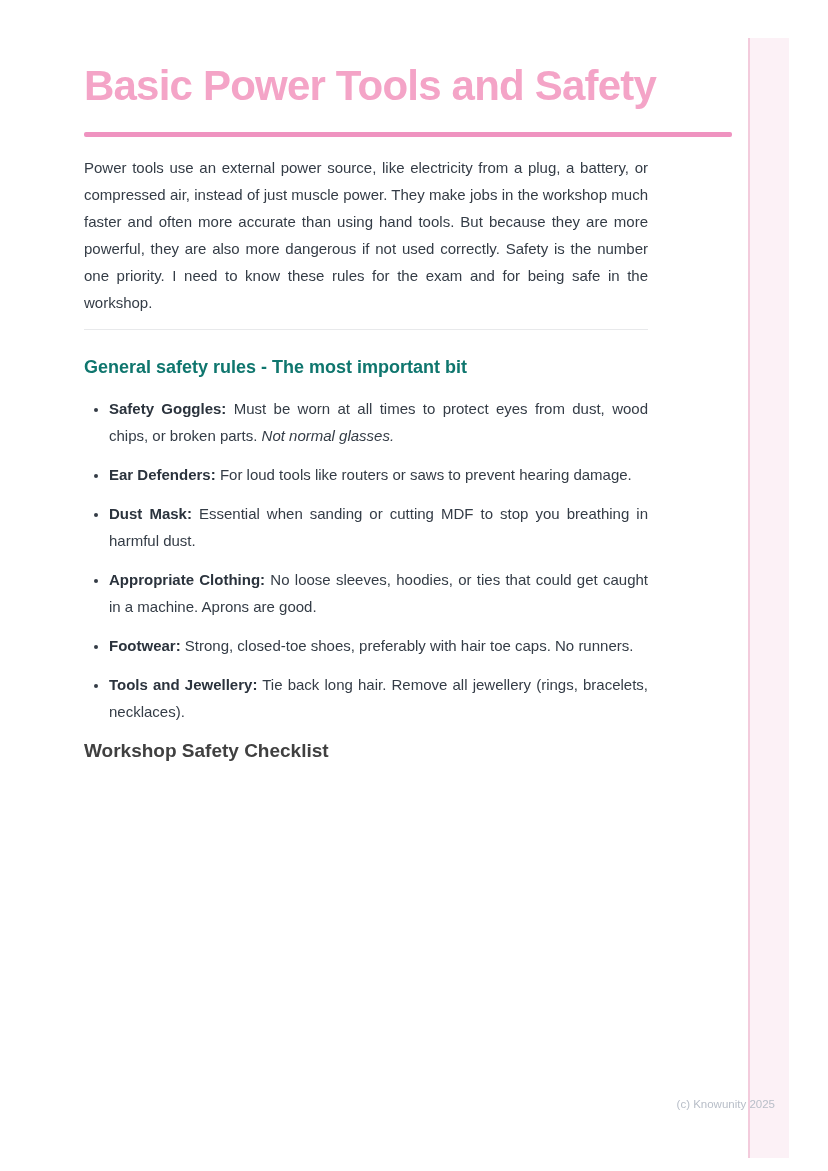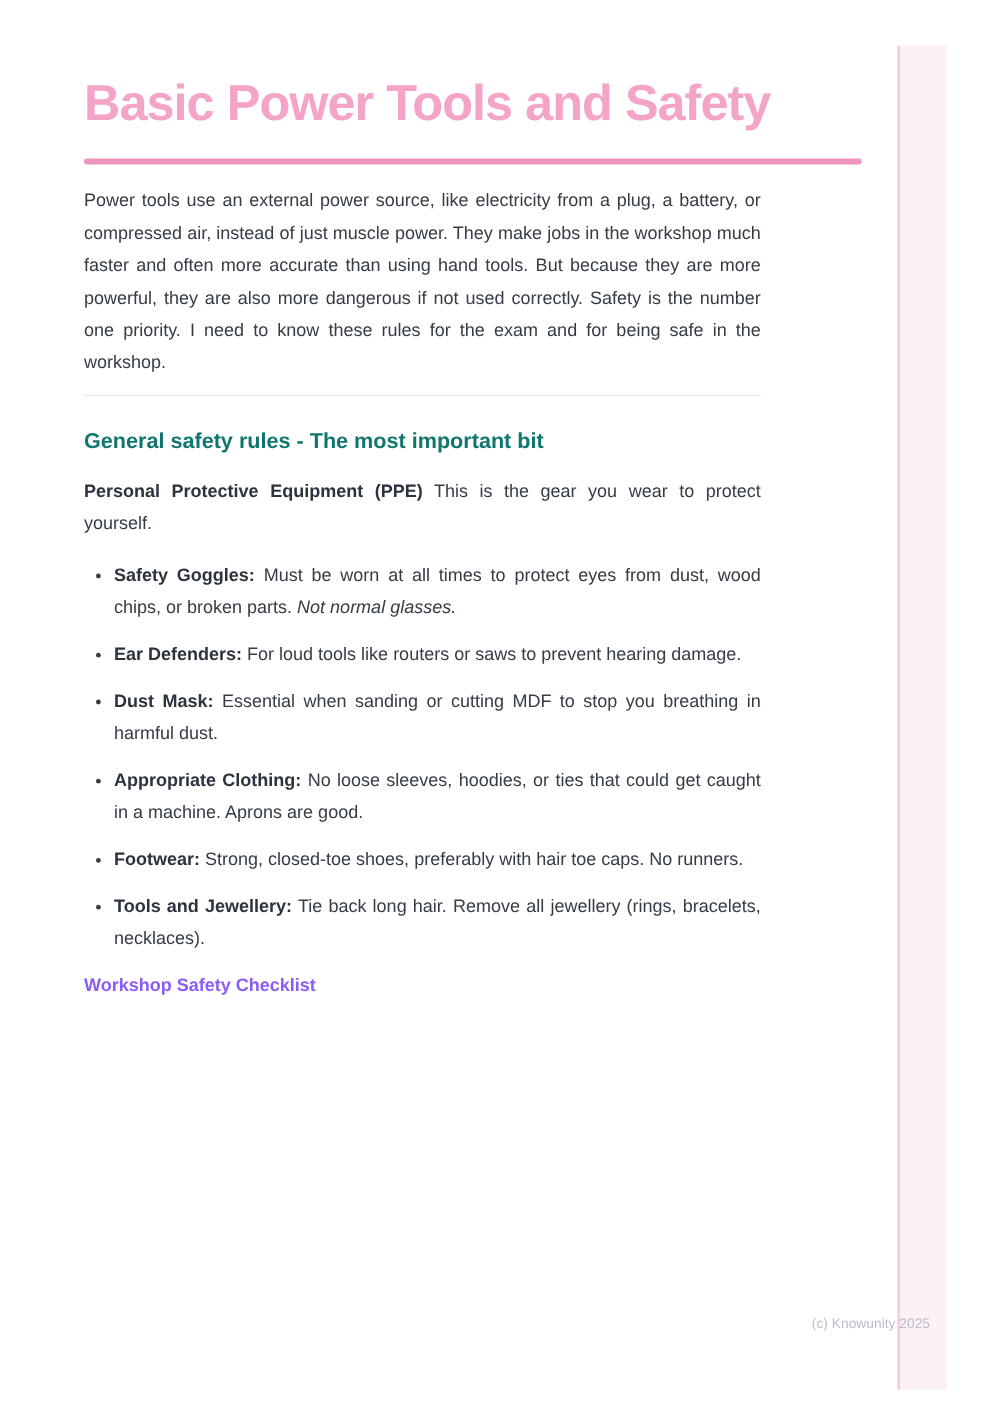--- a/index.html
+++ b/index.html
@@ -16,21 +16,21 @@
     left: 748px;
     top: 38px;
     width: 41px;
     height: 1120px;
     background: #fcf1f6;
     border-left: 2px solid #f3cbdc;
     z-index: 0;
   }
   .content {
     position: absolute;
-    left: 70px;
+    left: 84px;
     top: 0;
     width: 564px;
     z-index: 1;
   }
   h1.page-title {
     margin-top: 62px;
     font-size: 42px;
     line-height: 1.15;
     font-weight: 800;
     letter-spacing: -0.8px;
@@ -73,24 +73,24 @@
     padding-left: 25px;
     list-style: disc;
   }
   ul.bullets li {
     margin-bottom: 12px;
     text-align: justify;
   }
   ul.bullets li::marker { color: #343c46; font-size: 14px; }
   h3.checklist-heading {
     margin-top: 12px;
-    font-size: 15px;
+    font-size: 19px;
     line-height: 27px;
     font-weight: 700;
-    color: #8b5cf6;
+    color: #404040;
   }
   ul.checklist { margin-top: 16px; }
   ul.checklist li { text-align: left; }
   .checkbox {
     display: inline-block;
     width: 13px;
     height: 13px;
     border-radius: 3.5px;
     background: #f2f2f5;
     border: 1px solid #dddee3;
@@ -117,21 +117,20 @@
   <div class="title-rule"></div>
 
 
   <p class="body-text intro-para">Power tools use an external power source, like electricity from a plug, a battery, or compressed air, instead of just muscle power. They make jobs in the workshop much faster and often more accurate than using hand tools. But because they are more powerful, they are also more dangerous if not used correctly. Safety is the number one priority. I need to know these rules for the exam and for being safe in the workshop.</p>
 
   <hr class="divider">
 
   <h2 class="faded-heading">General safety rules - The most important bit</h2>
 
 
-  <p class="body-text ppe-para"><strong>Personal Protective Equipment (PPE)</strong><span> This is the gear you wear to protect yourself.</span></p>
 
   <ul class="bullets body-text">
     <li><strong>Safety Goggles:</strong><span> Must be worn at all times to protect eyes from dust, wood chips, or broken parts. </span><em>Not normal glasses.</em></li>
     <li><strong>Ear Defenders:</strong><span> For loud tools like routers or saws to prevent hearing damage.</span></li>
     <li><strong>Dust Mask:</strong><span> Essential when sanding or cutting MDF to stop you breathing in harmful dust.</span></li>
     <li><strong>Appropriate Clothing:</strong><span> No loose sleeves, hoodies, or ties that could get caught in a machine. Aprons are good.</span></li>
     <li><strong>Footwear:</strong><span> Strong, closed-toe shoes, preferably with hair toe caps. No runners.</span></li>
     <li><strong>Tools and Jewellery:</strong><span> Tie back long hair. Remove all jewellery (rings, bracelets, necklaces).</span></li>
   </ul>
 

